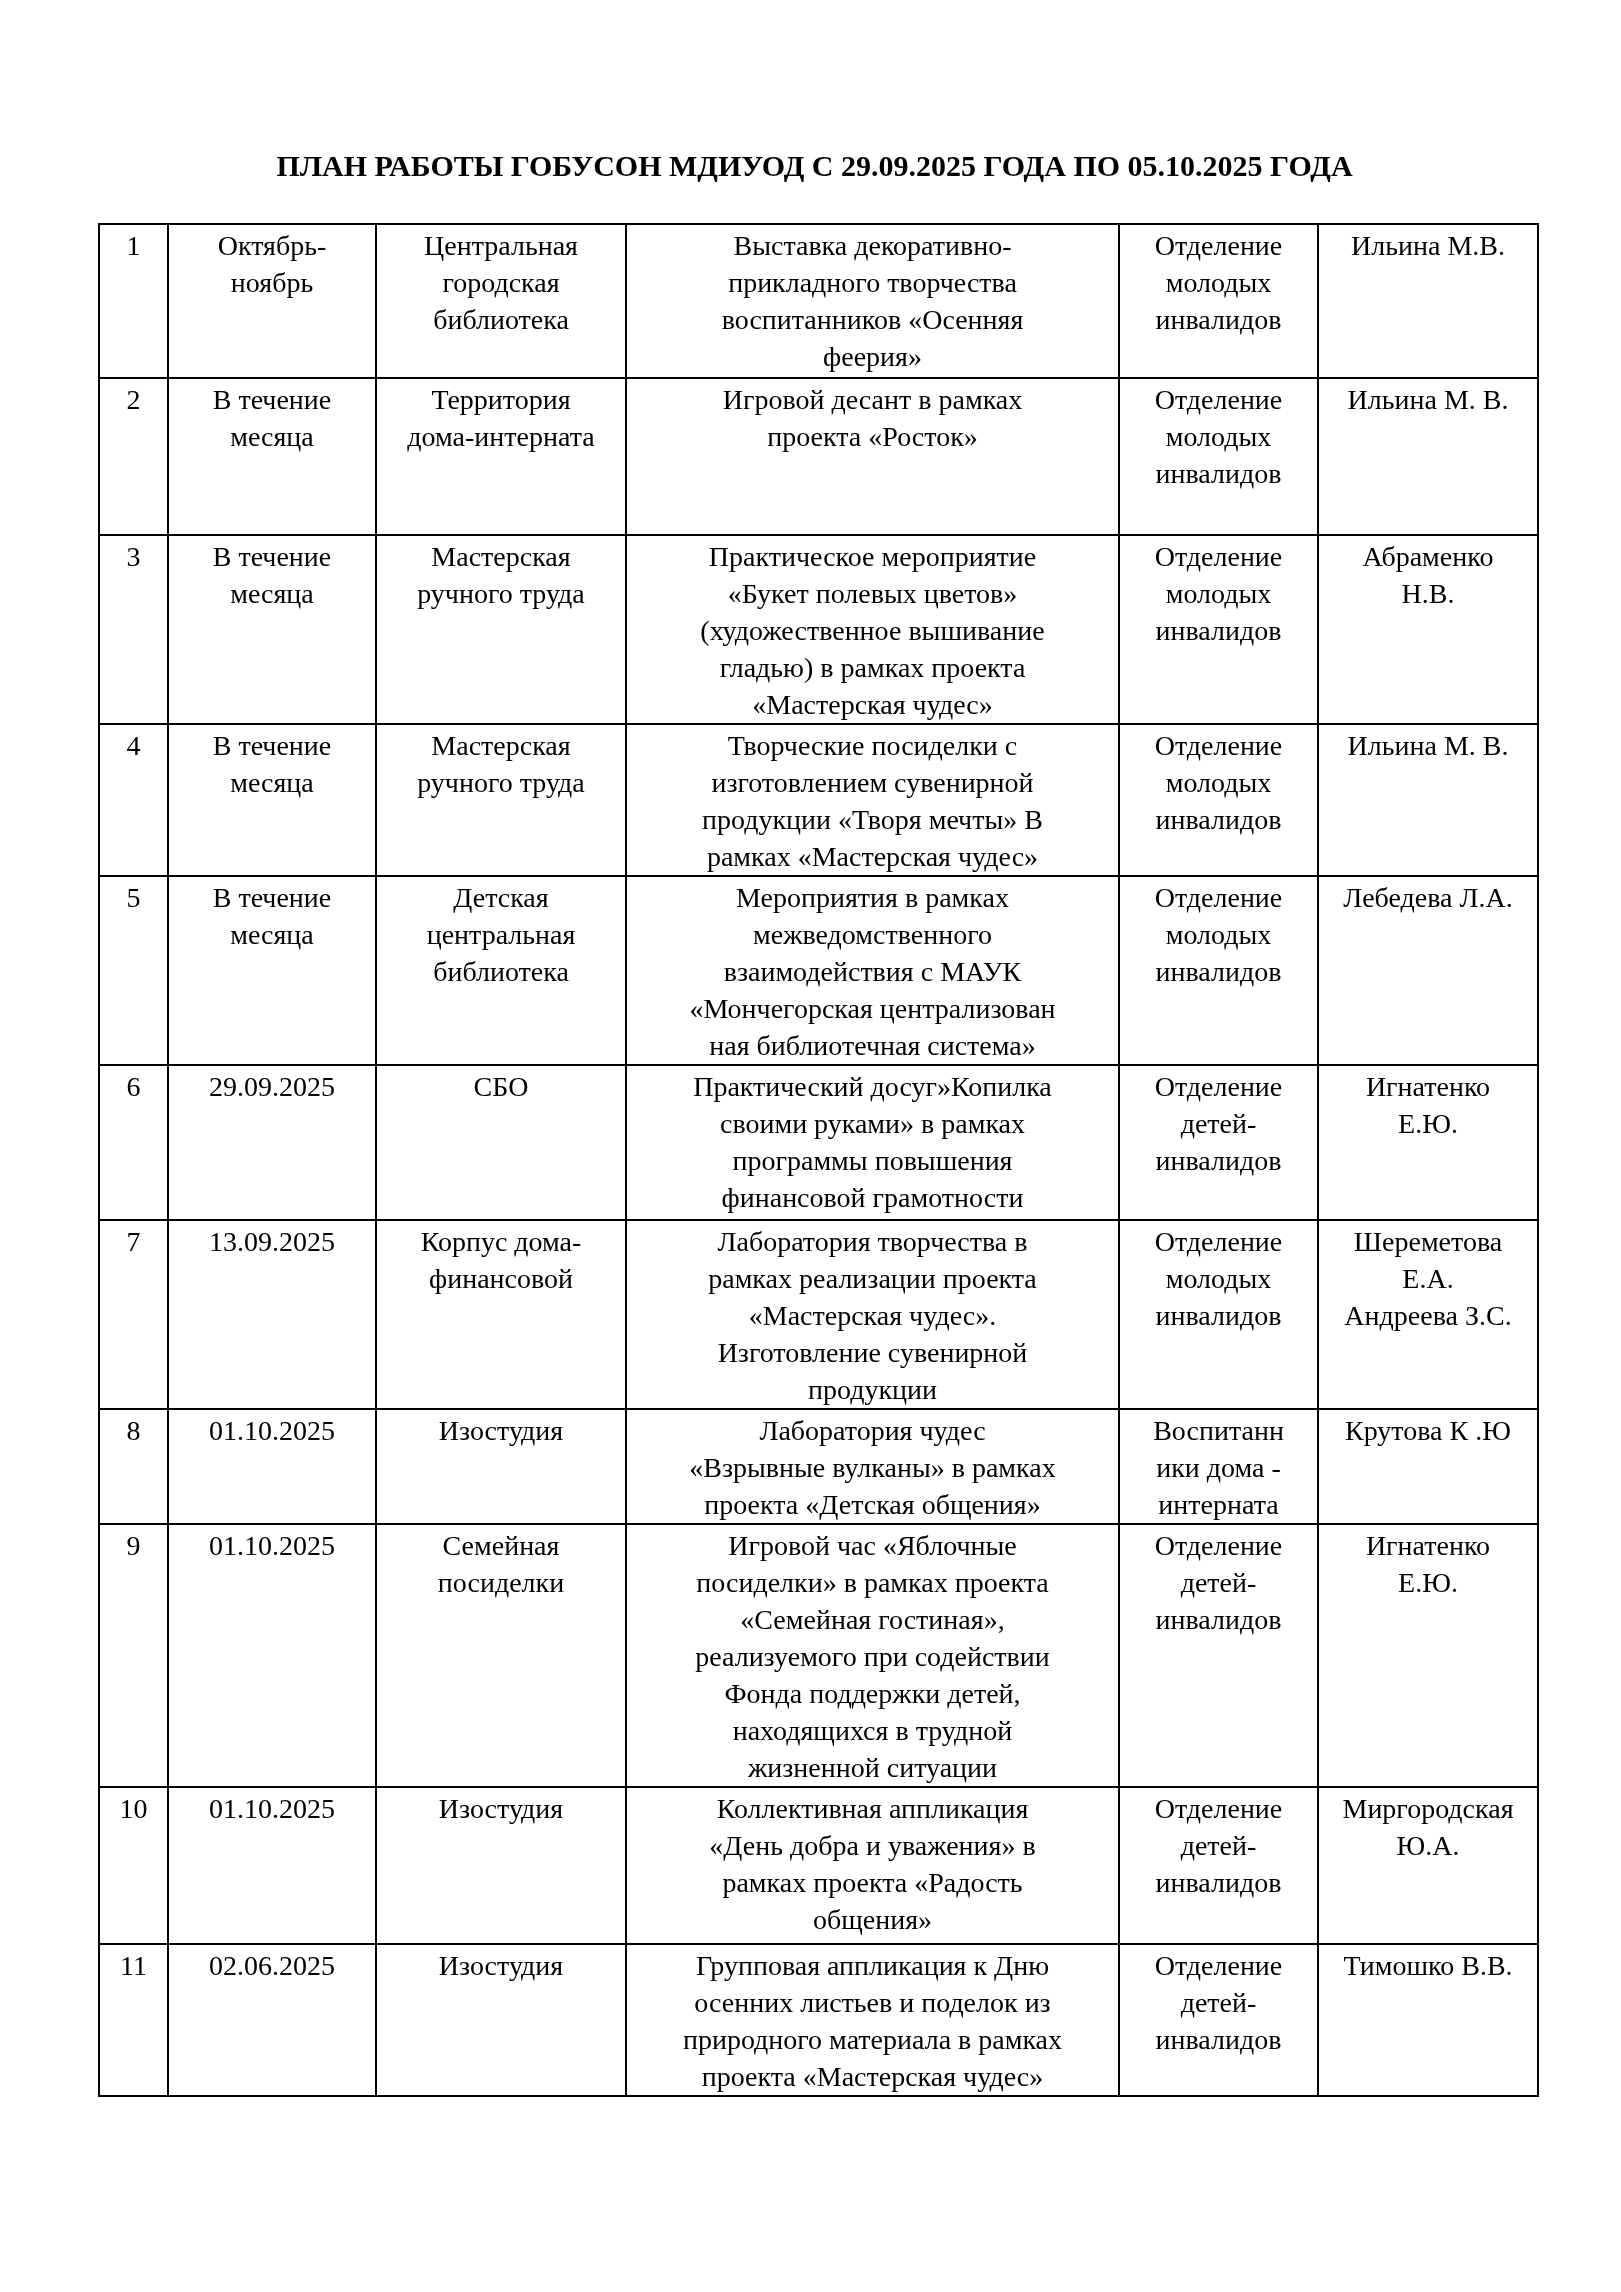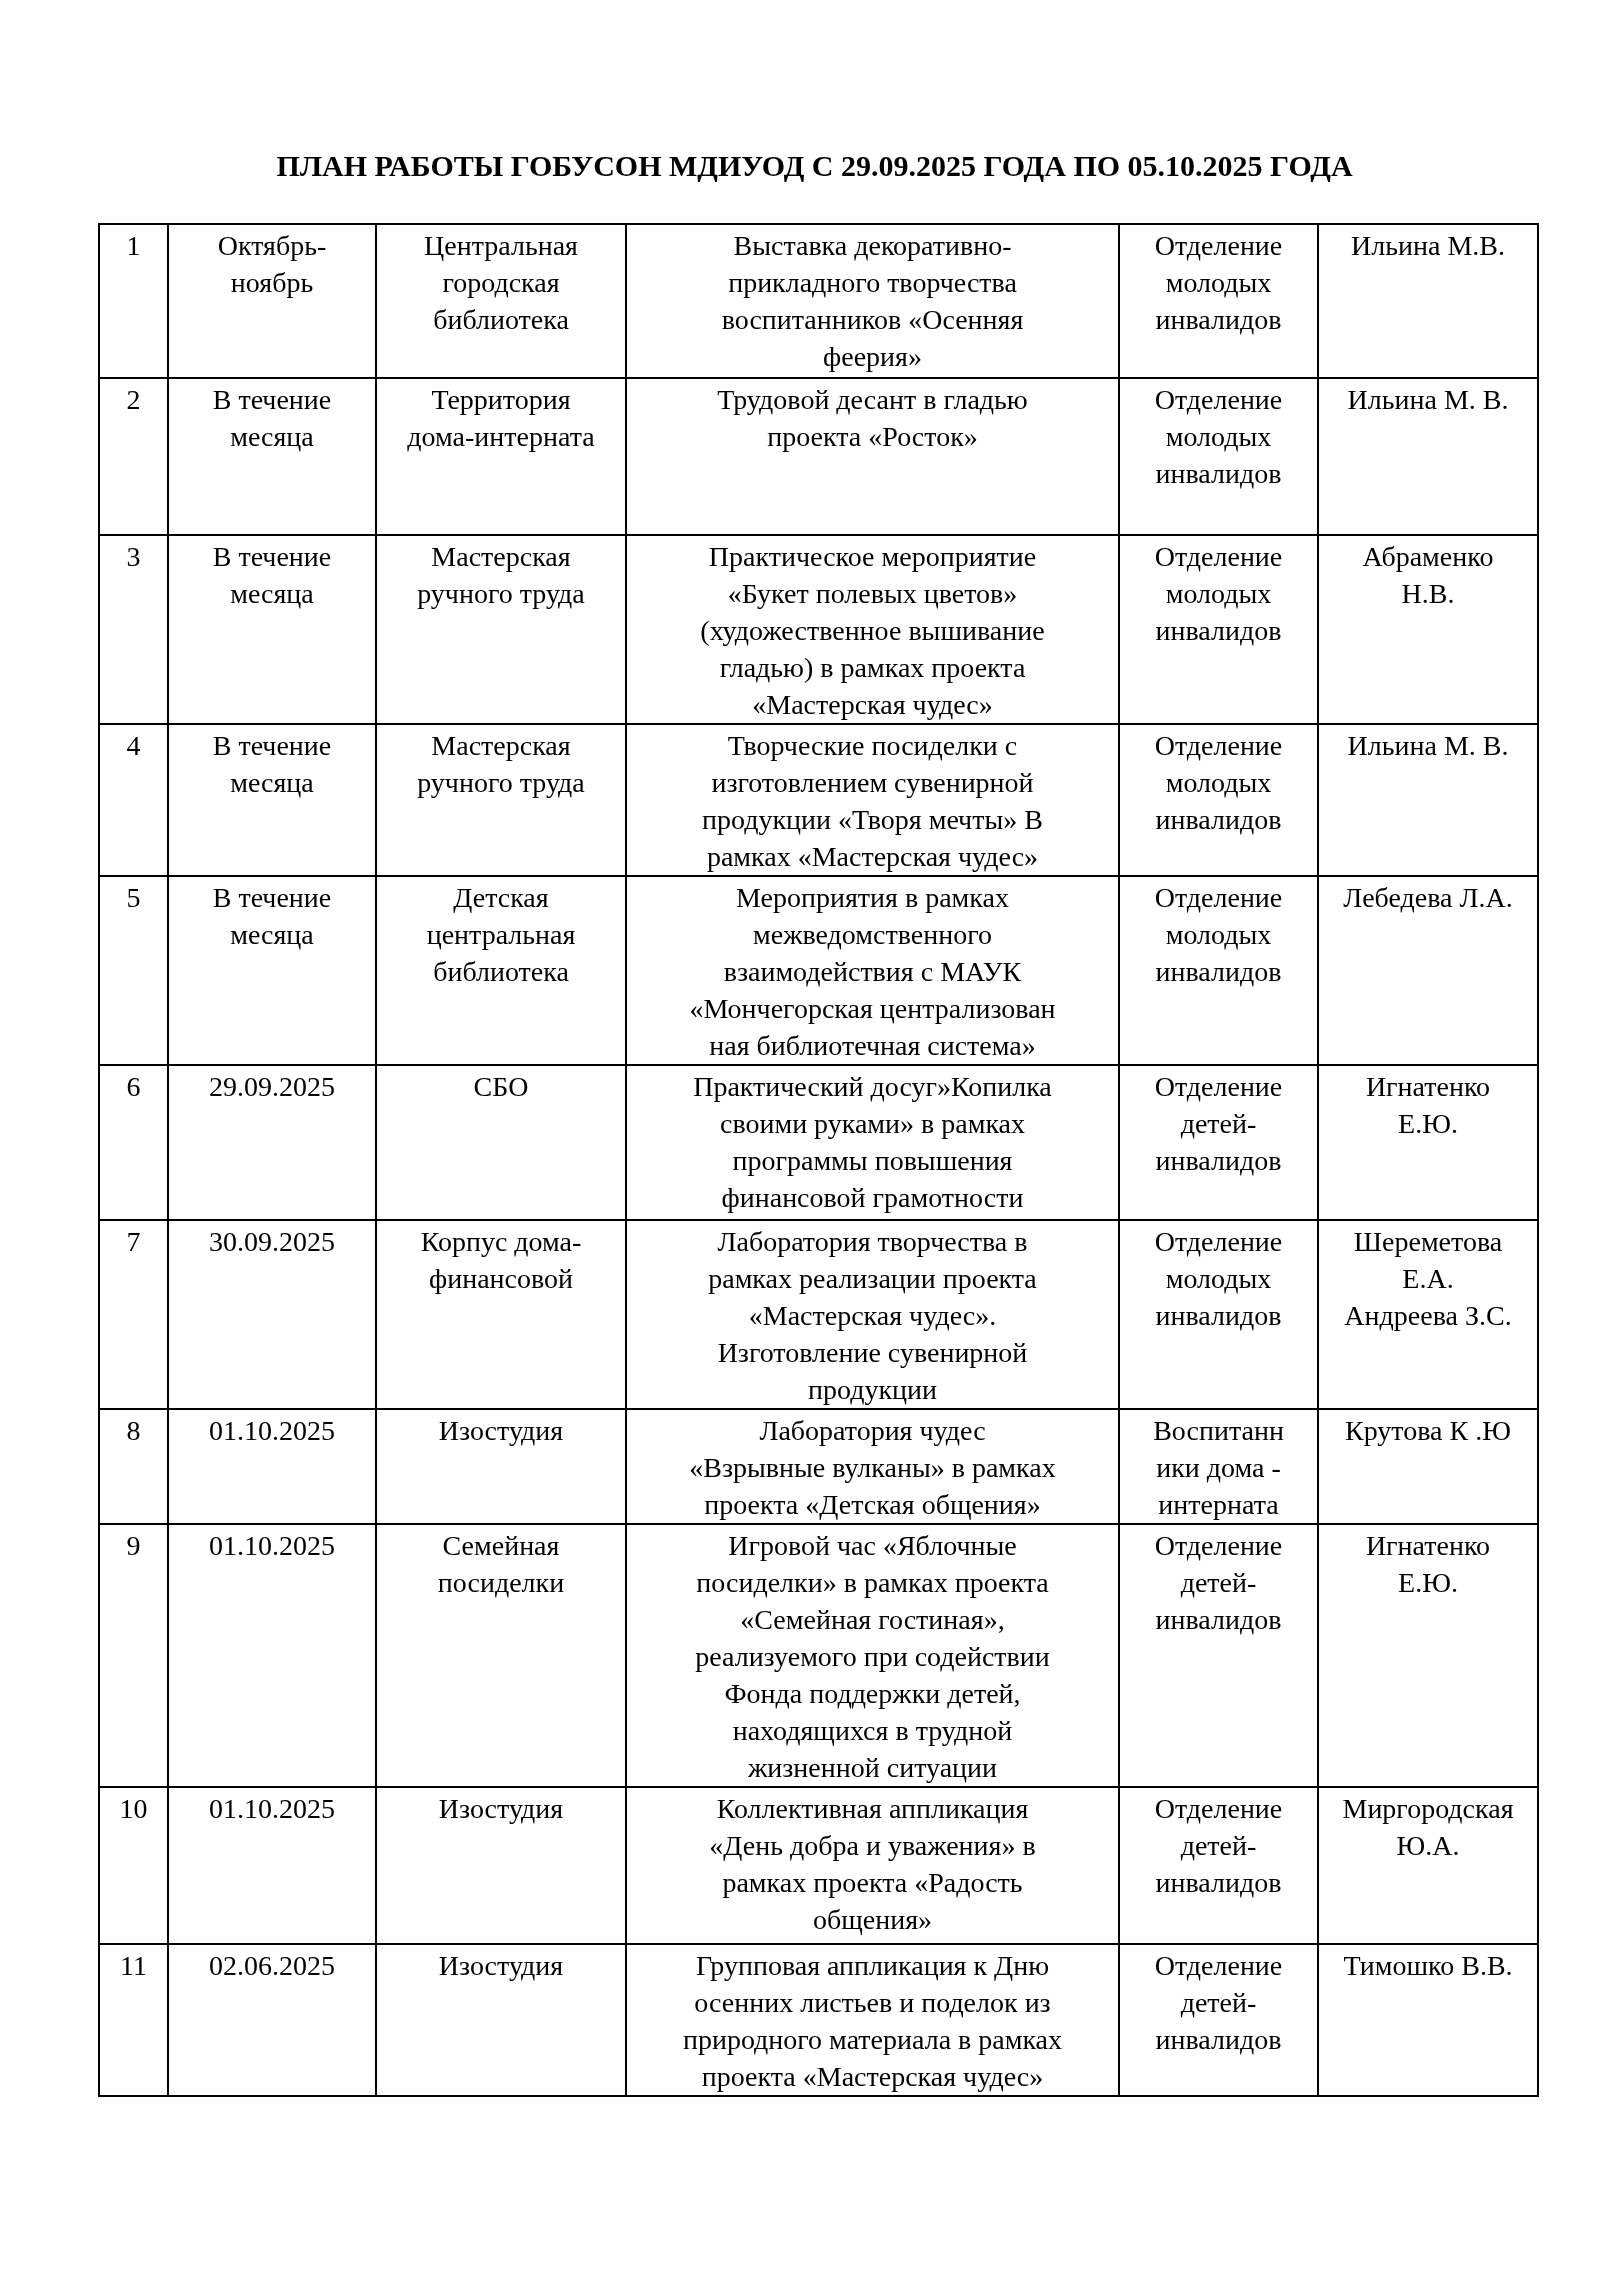--- a/index.html
+++ b/index.html
@@ -74,21 +74,21 @@
 молодых
 инвалидов</td>
     <td class="c-resp">Ильина М.В.</td>
   </tr>
         <tr style="height: 157px;">
     <td class="c-num">2</td>
     <td class="c-date">В течение
 месяца</td>
     <td class="c-place">Территория
 дома-интерната</td>
-    <td class="c-event">Трудовой десант в гладью
+    <td class="c-event">Игровой десант в рамках
 проекта «Росток»</td>
     <td class="c-dept">Отделение
 молодых
 инвалидов</td>
     <td class="c-resp">Ильина М. В.</td>
   </tr>
         <tr style="height: 186px;">
     <td class="c-num">3</td>
     <td class="c-date">В течение
 месяца</td>
@@ -146,21 +146,21 @@
 программы повышения
 финансовой грамотности</td>
     <td class="c-dept">Отделение
 детей-
 инвалидов</td>
     <td class="c-resp">Игнатенко
 Е.Ю.</td>
   </tr>
         <tr style="height: 188px;">
     <td class="c-num">7</td>
-    <td class="c-date">30.09.2025</td>
+    <td class="c-date">13.09.2025</td>
     <td class="c-place">Корпус дома-
 финансовой</td>
     <td class="c-event">Лаборатория творчества в
 рамках реализации проекта
 «Мастерская чудес».
 Изготовление сувенирной
 продукции</td>
     <td class="c-dept">Отделение
 молодых
 инвалидов</td>

